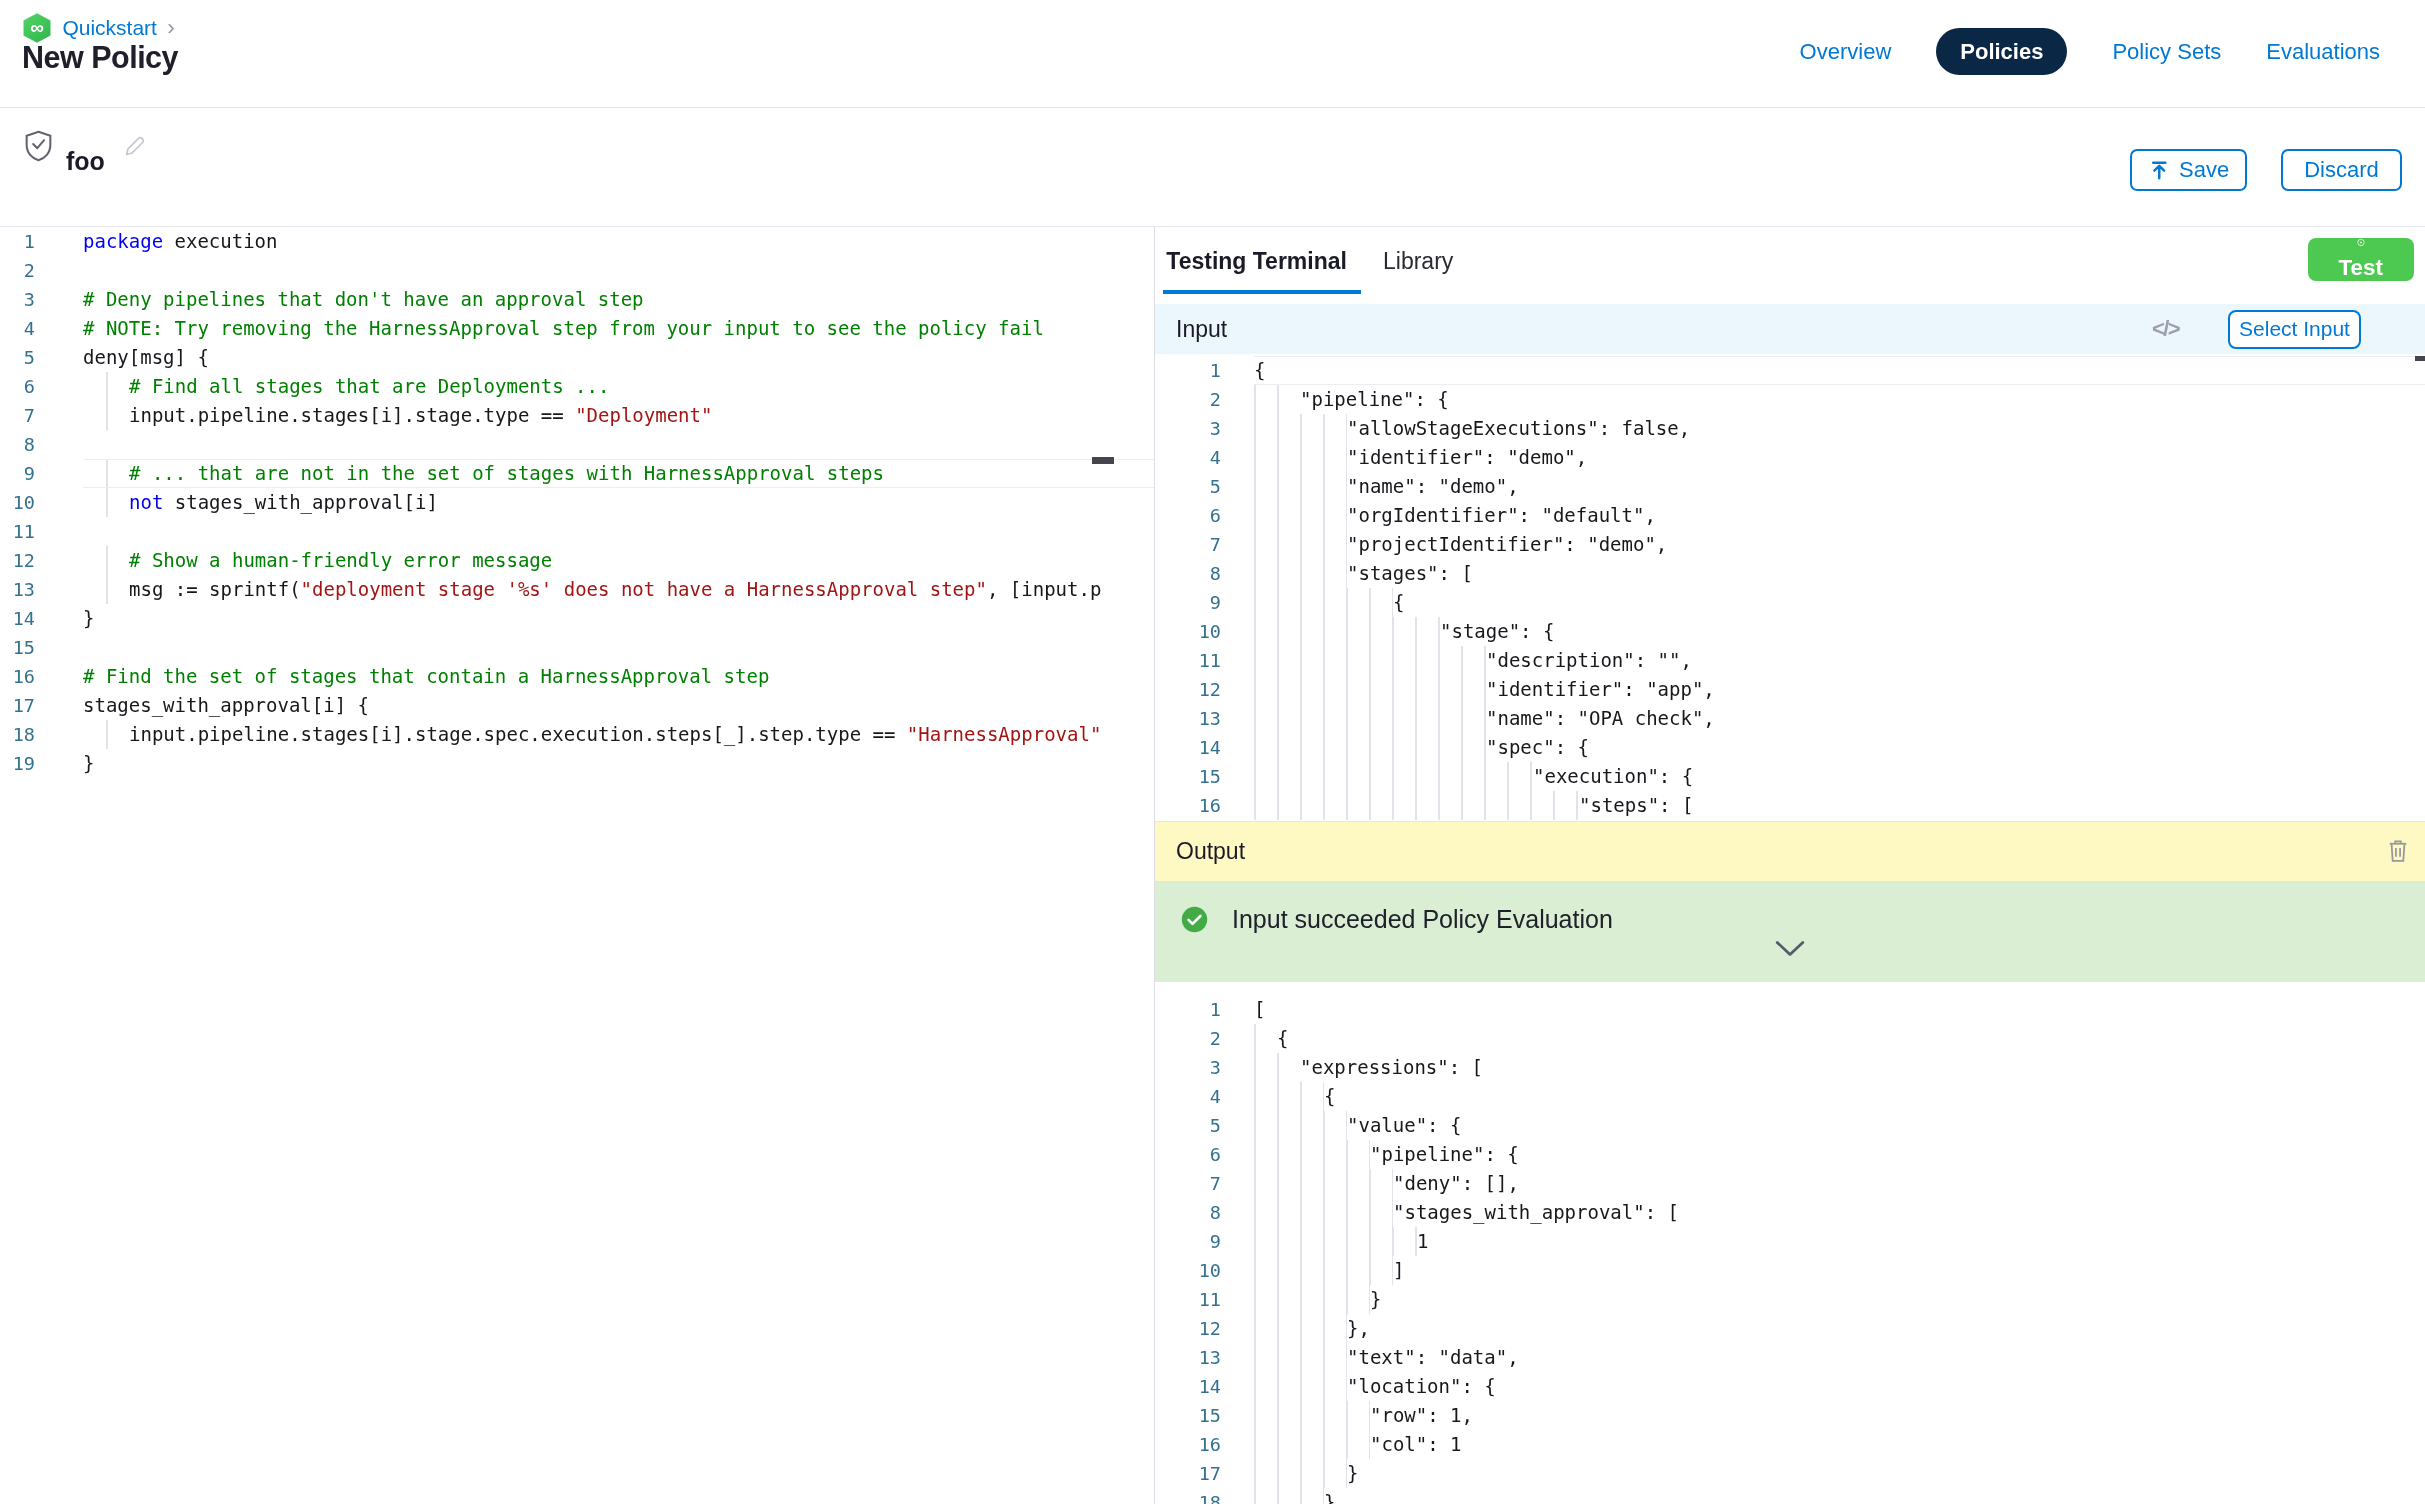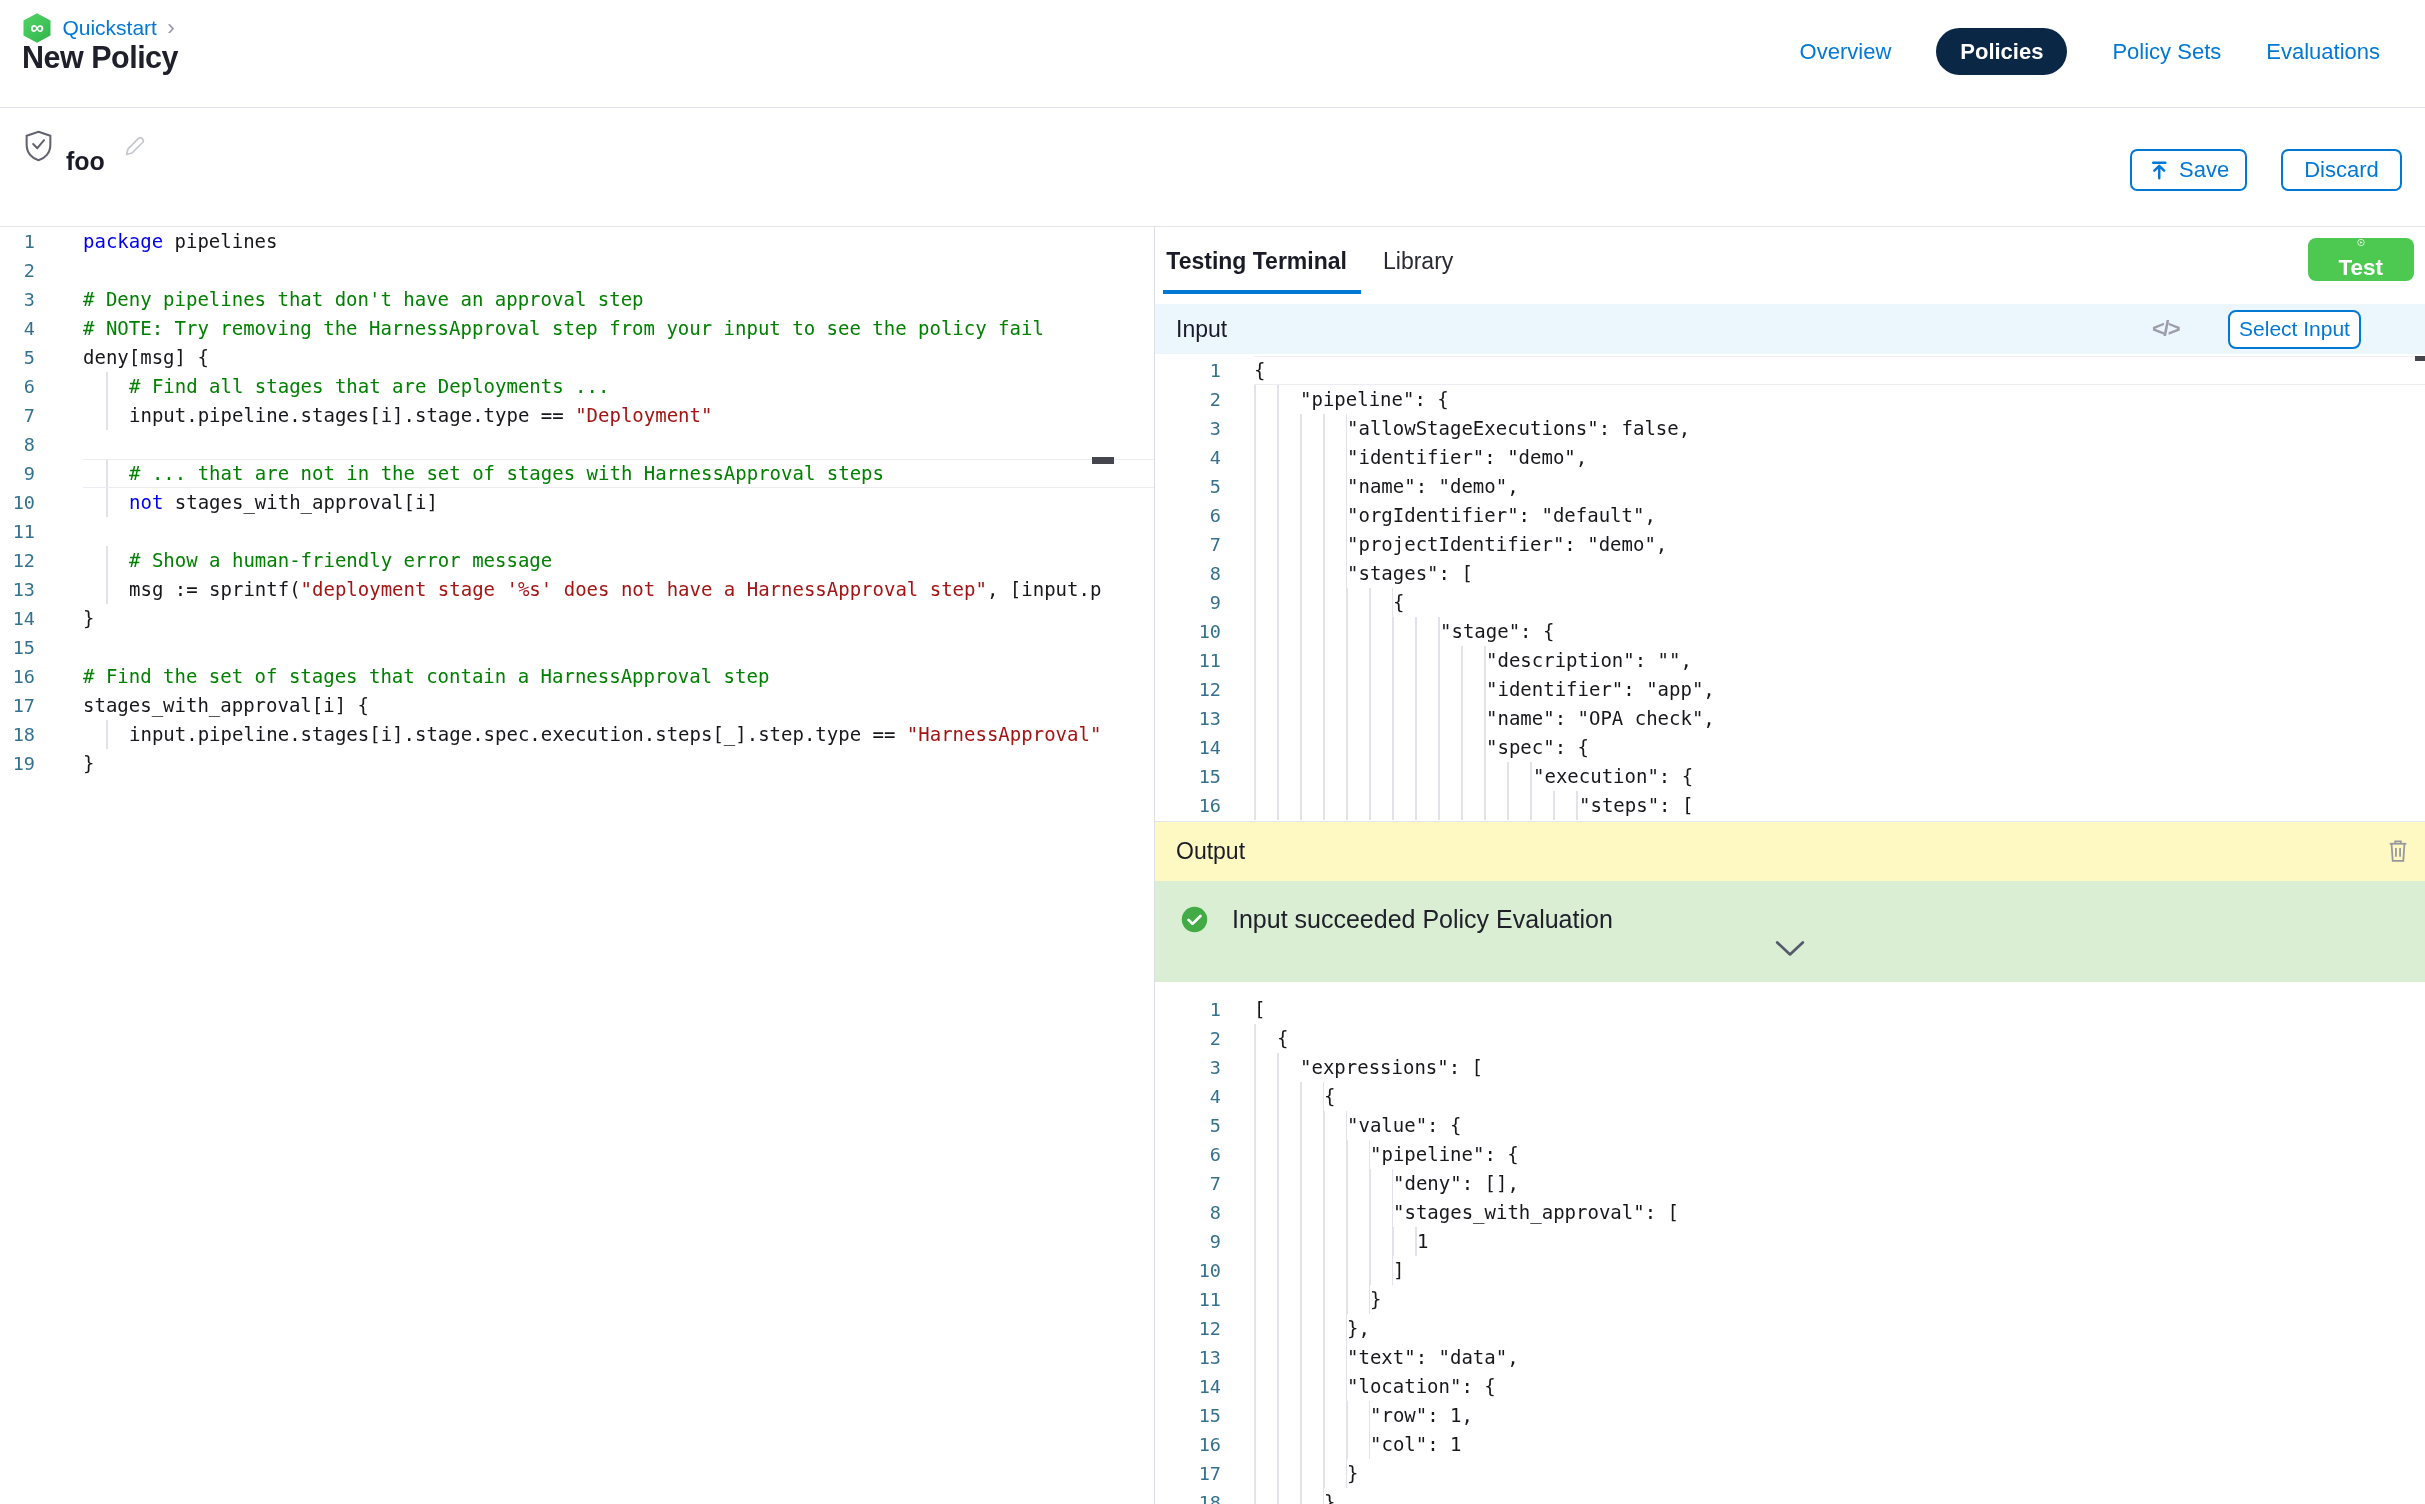--- a/index.html
+++ b/index.html
@@ -117,21 +117,21 @@
         <span>Save</span>
       </div>
       <div class="btn discard">
         <span>Discard</span>
       </div>
     </div>
   </div>
 
   <div class="left-pane">
     <div id="policy-editor">
-        <div class="cl"><span class="ln" style="width: 35px;">1</span><span class="gap" style="width: 48px;"></span><span class="code"><span class="sg kw">package</span><span class="sg pl"> pipelines</span></span></div>
+        <div class="cl"><span class="ln" style="width: 35px;">1</span><span class="gap" style="width: 48px;"></span><span class="code"><span class="sg kw">package</span><span class="sg pl"> execution</span></span></div>
         <div class="cl"><span class="ln" style="width: 35px;">2</span><span class="gap" style="width: 48px;"></span><span class="code"></span></div>
         <div class="cl"><span class="ln" style="width: 35px;">3</span><span class="gap" style="width: 48px;"></span><span class="code"><span class="sg cm"># Deny pipelines that don't have an approval step</span></span></div>
         <div class="cl"><span class="ln" style="width: 35px;">4</span><span class="gap" style="width: 48px;"></span><span class="code"><span class="sg cm"># NOTE: Try removing the HarnessApproval step from your input to see the policy fail</span></span></div>
         <div class="cl"><span class="ln" style="width: 35px;">5</span><span class="gap" style="width: 48px;"></span><span class="code"><span class="sg pl">deny[msg] {</span></span></div>
         <div class="cl"><span class="ln" style="width: 35px;">6</span><span class="gap" style="width: 48px;"></span><span class="ig" style="width: 46px; background: repeating-linear-gradient(to right, transparent 0px, transparent 23px, rgb(226, 226, 235) 23px, rgb(226, 226, 235) 25px, transparent 25px, transparent 46px);"></span><span class="code"><span class="sg cm"># Find all stages that are Deployments ...</span></span></div>
         <div class="cl"><span class="ln" style="width: 35px;">7</span><span class="gap" style="width: 48px;"></span><span class="ig" style="width: 46px; background: repeating-linear-gradient(to right, transparent 0px, transparent 23px, rgb(226, 226, 235) 23px, rgb(226, 226, 235) 25px, transparent 25px, transparent 46px);"></span><span class="code"><span class="sg pl">input.pipeline.stages[i].stage.type == </span><span class="sg str">"Deployment"</span></span></div>
         <div class="cl"><span class="ln" style="width: 35px;">8</span><span class="gap" style="width: 48px;"></span><span class="code"></span></div>
         <div class="cl"><span class="band" style="left: 83px;"></span><span class="dash" style="right: 40px; width: 22.5px;"></span><span class="ln" style="width: 35px;">9</span><span class="gap" style="width: 48px;"></span><span class="ig" style="width: 46px; background: repeating-linear-gradient(to right, transparent 0px, transparent 23px, rgb(226, 226, 235) 23px, rgb(226, 226, 235) 25px, transparent 25px, transparent 46px);"></span><span class="code"><span class="sg cm"># ... that are not in the set of stages with HarnessApproval steps</span></span></div>
         <div class="cl"><span class="ln" style="width: 35px;">10</span><span class="gap" style="width: 48px;"></span><span class="ig" style="width: 46px; background: repeating-linear-gradient(to right, transparent 0px, transparent 23px, rgb(226, 226, 235) 23px, rgb(226, 226, 235) 25px, transparent 25px, transparent 46px);"></span><span class="code"><span class="sg kw">not</span><span class="sg pl"> stages_with_approval[i]</span></span></div>
         <div class="cl"><span class="ln" style="width: 35px;">11</span><span class="gap" style="width: 48px;"></span><span class="code"></span></div>

